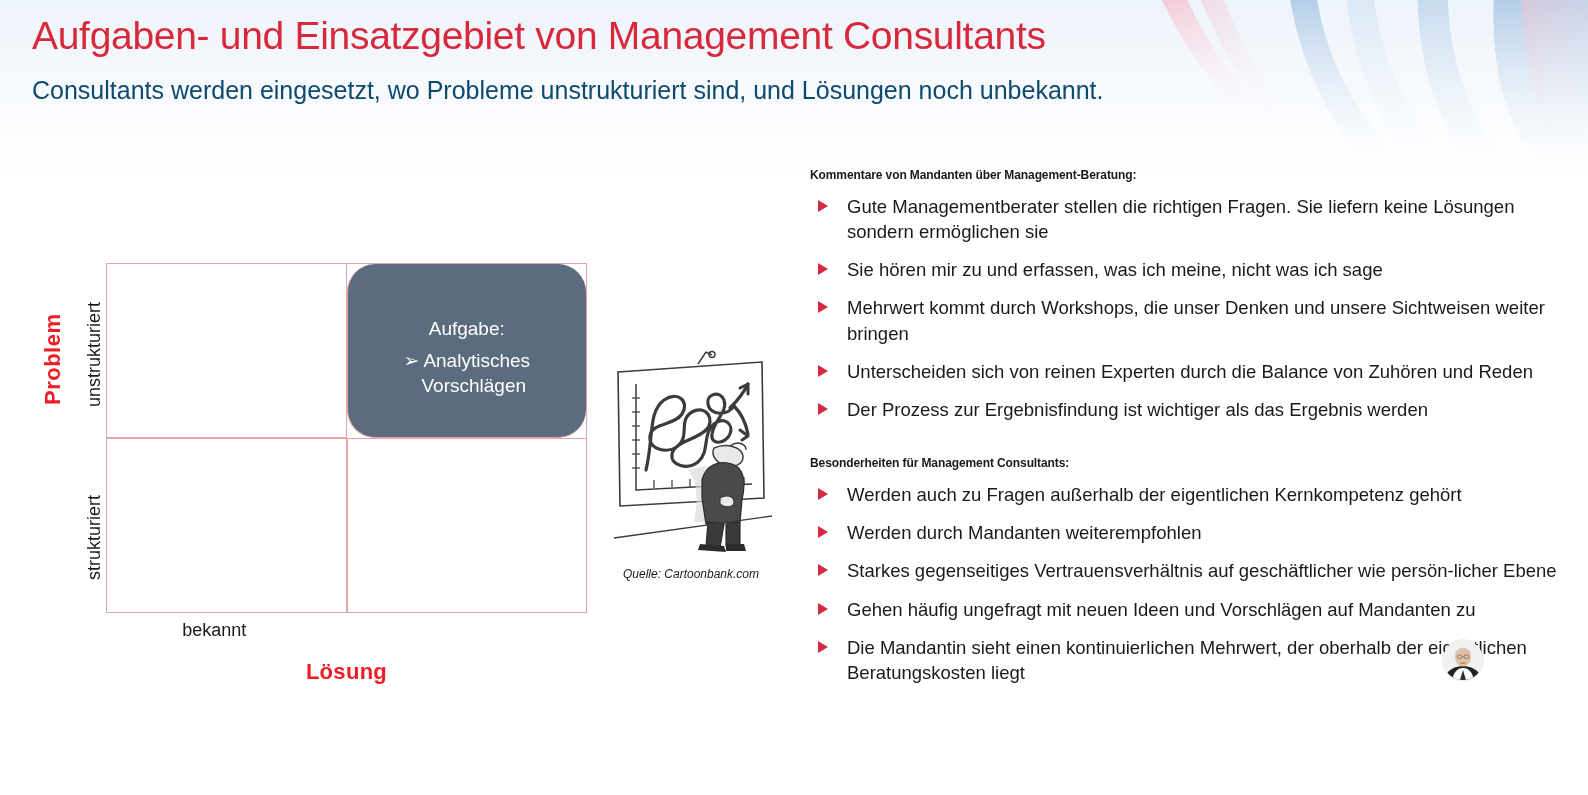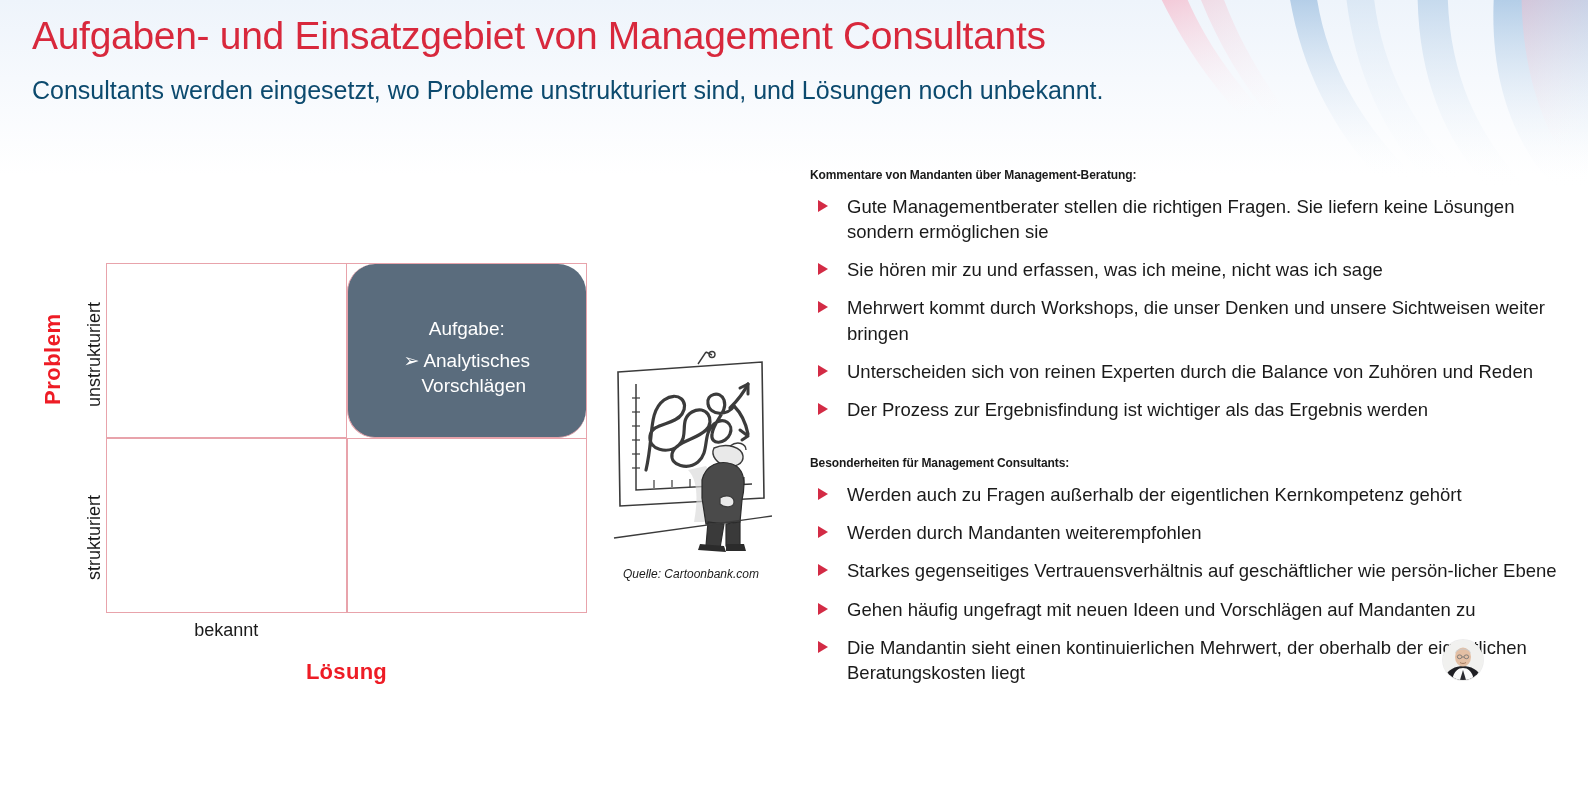--- a/index.html
+++ b/index.html
@@ -110,21 +110,21 @@
     text-align: center;
     font-size: 19px;
     line-height: 1.35;
   }
   .cell-heading { font-weight: 400; margin-bottom: 6px; }
   .cell-bullet { display: inline-block; text-align: left; }
   .cell-bullet .arrow { margin-right: 4px; }
 
   .axis-x-ticks {
     position: absolute;
-    left: 74px; top: 365px;
+    left: 62px; top: 365px;
     width: 481px;
     display: grid;
     grid-template-columns: 1fr 1fr;
   }
   .axis-x-tick {
     text-align: center;
     font-size: 18px;
     color: #1a1a1a;
   }
   .axis-x-title {

